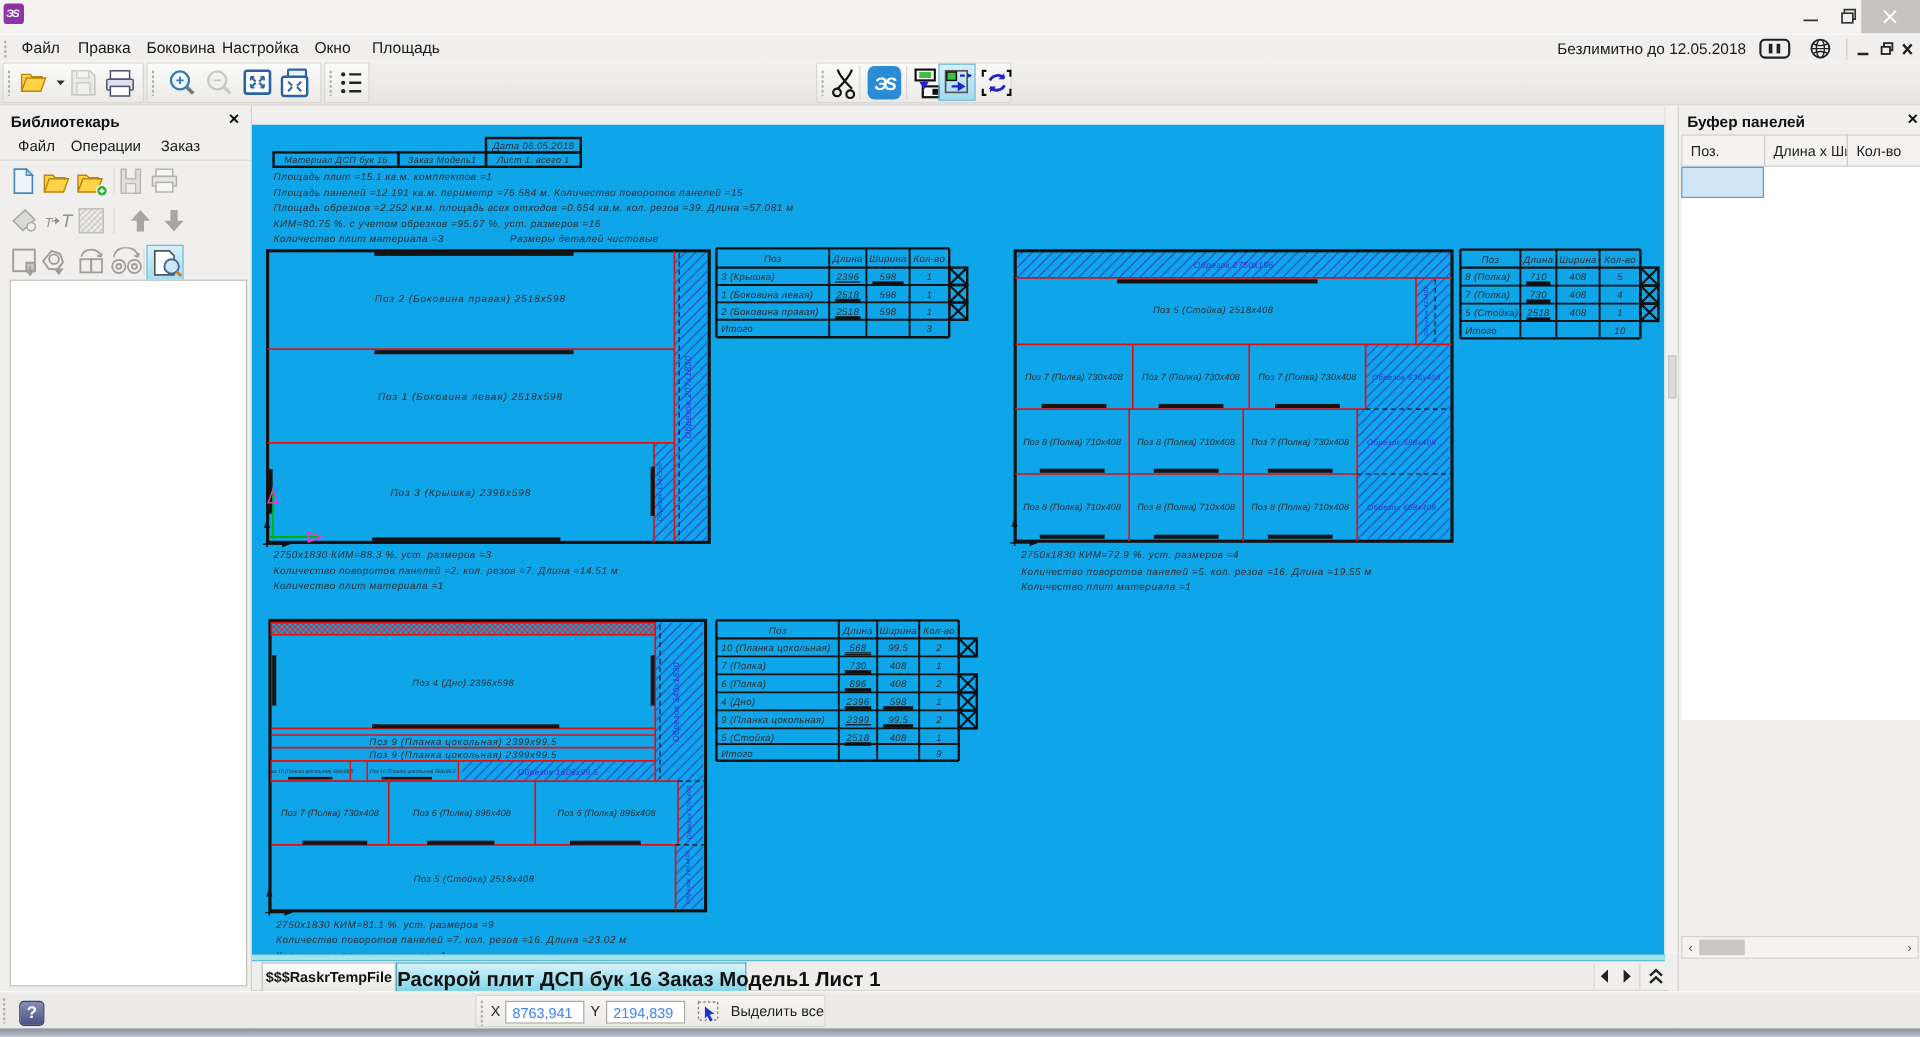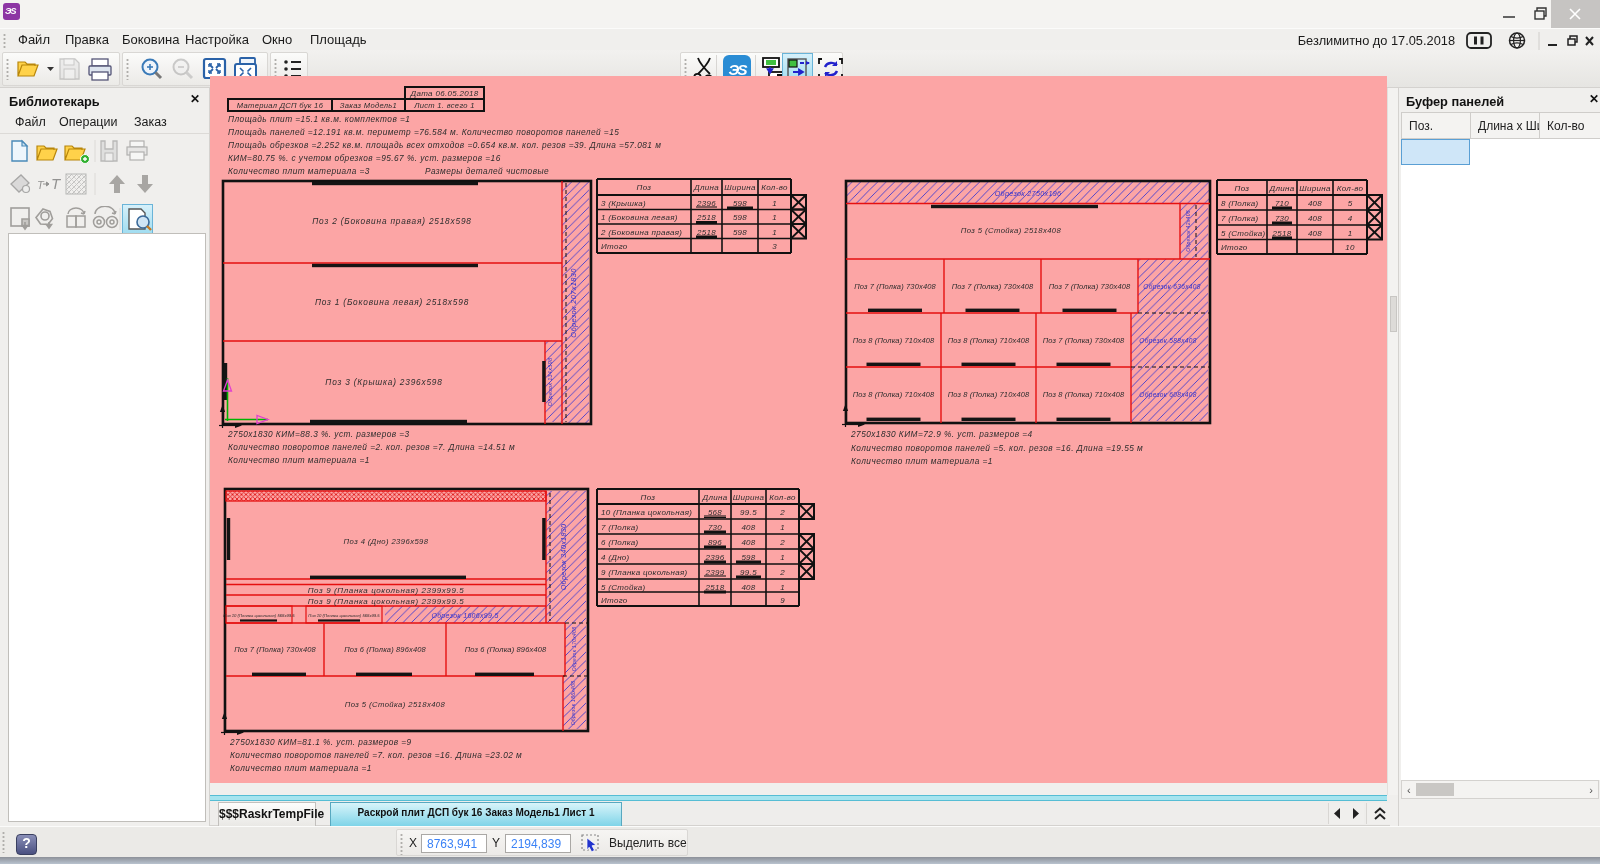--- a/index.html
+++ b/index.html
@@ -24,32 +24,32 @@
 #lpanel{position:absolute;left:0;top:88px;width:210px;height:776px;background:#f0efed;border-right:1px solid #d4d2cf}
 #lpanel .ptitle{position:absolute;left:9px;top:6px;font-size:12.8px;font-weight:bold;color:#111}
 #lpanel .px{position:absolute;left:190px;top:4px;font-size:12px;font-weight:bold;color:#111}
 #lpanel .pmenu{position:absolute;top:27px;font-size:12.5px;color:#1a1a1a}
 #llist{position:absolute;left:8px;top:145px;width:198px;height:589px;background:#fff;border:1px solid #c0beba}
 .lsep{position:absolute;left:0px;top:45px;width:209px;height:1px;background:#dcdad7}
 
 #rpanel{position:absolute;left:1398px;top:88px;width:202px;height:776px;background:#f0efed;border-left:1px solid #d4d2cf}
 #rpanel .ptitle{position:absolute;left:7px;top:6px;font-size:12.8px;font-weight:bold;color:#111}
 #rpanel .px{position:absolute;left:190px;top:4px;font-size:12px;font-weight:bold;color:#111}
-#rgrid{position:absolute;left:2px;top:24px;width:200px;height:668px;background:#fff}
+#rgrid{position:absolute;left:2px;top:24px;width:200px;height:488px;background:#fff}
 .rhead{position:absolute;top:0;height:27px;white-space:nowrap;overflow:hidden;background:#f4f3f1;border:1px solid #cfcdca;font-size:12px;color:#222;padding:6px 0 0 7px}
 #rsel{position:absolute;left:0px;top:27px;width:69px;height:26px;background:#cfe6f8;border:1px solid #5a9fd4}
 #rscroll{position:absolute;left:2px;top:692px;width:198px;height:19px;background:#f4f3f1;border:1px solid #d4d2cf;font-size:11px;color:#555}
 
-#canvas{position:absolute;left:210px;top:76px;width:1177px;height:707px;background:#fca5a5}
+#canvas{position:absolute;left:210px;top:104px;width:1177px;height:707px;background:#0ea5e9}
 #vscroll{position:absolute;left:1387px;top:88px;width:11px;height:707px;background:#f3f2f0;border-left:1px solid #e2e0dd}
 #hscroll{position:absolute;left:210px;top:795px;width:1177px;height:6px;background:#a5e4ef;border-top:1px solid #55bdd4;border-bottom:1px solid #55bdd4}
 
 #tabbar{position:absolute;left:210px;top:801px;width:1180px;height:25px;background:#eeedeb;border-bottom:1px solid #d4d2cf}
-.tab1{position:absolute;left:8px;top:1px;width:98px;height:24px;background:linear-gradient(#fdfdfc,#e9e8e5);border:1px solid #c2c0bd;border-bottom:none;padding-top:4px;text-align:center;font-size:12px;font-weight:bold;color:#111;white-space:nowrap}
-.tab2{position:absolute;left:120px;top:1px;width:292px;height:24px;background:linear-gradient(#d8f4fa,#7fd4e8);border:1px solid #58a8c0;border-bottom:none;padding-top:4px;text-align:center;font-size:10px;font-weight:bold;color:#101010;white-space:nowrap}
+.tab1{position:absolute;left:8px;top:1px;width:112px;height:24px;background:linear-gradient(#fdfdfc,#e9e8e5);border:1px solid #c2c0bd;border-bottom:none;padding-top:4px;text-align:center;font-size:12px;font-weight:bold;color:#111;white-space:nowrap}
+.tab2{position:absolute;left:120px;top:1px;width:292px;height:24px;background:linear-gradient(#d8f4fa,#7fd4e8);border:1px solid #58a8c0;border-bottom:none;padding-top:4px;text-align:center;font-size:17px;font-weight:bold;color:#101010;white-space:nowrap}
 .tnav{position:absolute;top:2px;height:21px;background:#f0efed;border-left:1px solid #d8d6d3;color:#222;font-size:11px;text-align:center}
 
 #statusbar{position:absolute;left:0;top:826px;width:1600px;height:31px;background:#ebeae7;border-top:1px solid #fbfbfa}
 #helpbtn{position:absolute;left:16px;top:7px;width:21px;height:21px;border-radius:4px;background:linear-gradient(#8a8fb8,#4a5080);color:#fff;font-weight:bold;font-size:14px;text-align:center;border:1px solid #3a4060}
 #coordgroup{position:absolute;left:396px;top:2px;width:292px;height:27px;background:linear-gradient(#f6f5f3,#eceae7);border:1px solid #d9d7d4;border-radius:2px}
 .cfield{position:absolute;top:4px;width:66px;height:19px;background:#fff;border:1px solid #aaa8a5;font-size:12px;color:#3b82f6;padding:2px 0 0 5px}
 .clabel{position:absolute;top:6px;font-size:12px;color:#222}
 #btmedge{position:absolute;left:0;top:857px;width:1600px;height:7px;background:linear-gradient(#8d9199,#b9c3cf)}
 svg text{font-style:italic;font-family:"Liberation Sans",sans-serif}
 </style></head>
@@ -72,21 +72,21 @@
 </div>
 
 <div id="menubar">
  <div class="handle" style="top:4px"></div>
  <div class="mi" style="left:18px">Файл</div>
  <div class="mi" style="left:65px">Правка</div>
  <div class="mi" style="left:122px">Боковина</div>
  <div class="mi" style="left:185px">Настройка</div>
  <div class="mi" style="left:262px">Окно</div>
  <div class="mi" style="left:310px">Площадь</div>
- <div id="lic">Безлимитно до 17.05.2018</div>
+ <div id="lic">Безлимитно до 12.05.2018</div>
  <svg class="abs" style="left:1465px;top:3px" width="135" height="18">
    <rect x="2" y="1" width="24" height="15" rx="4" fill="none" stroke="#222" stroke-width="1.8"></rect>
    <rect x="9" y="4.5" width="3" height="8" fill="#222"></rect>
       <rect x="15.5" y="4.5" width="3" height="8" fill="#222"></rect>
    <circle cx="52" cy="8.5" r="7.5" fill="none" stroke="#222" stroke-width="1.5"></circle>
    <ellipse cx="52" cy="8.5" rx="3.4" ry="7.5" fill="none" stroke="#222" stroke-width="1.2"></ellipse>
    <line x1="44.5" y1="8.5" x2="59.5" y2="8.5" stroke="#222" stroke-width="1.2"></line>
    <path d="M46 4.5 a9 6 0 0 0 12 0 M46 12.5 a9 6 0 0 1 12 0" fill="none" stroke="#222" stroke-width="1.2"></path>
    <line x1="74" y1="0" x2="74" y2="18" stroke="#d0cecb" stroke-width="1"></line>
    <line x1="83" y1="13" x2="92" y2="13" stroke="#222" stroke-width="2"></line>

